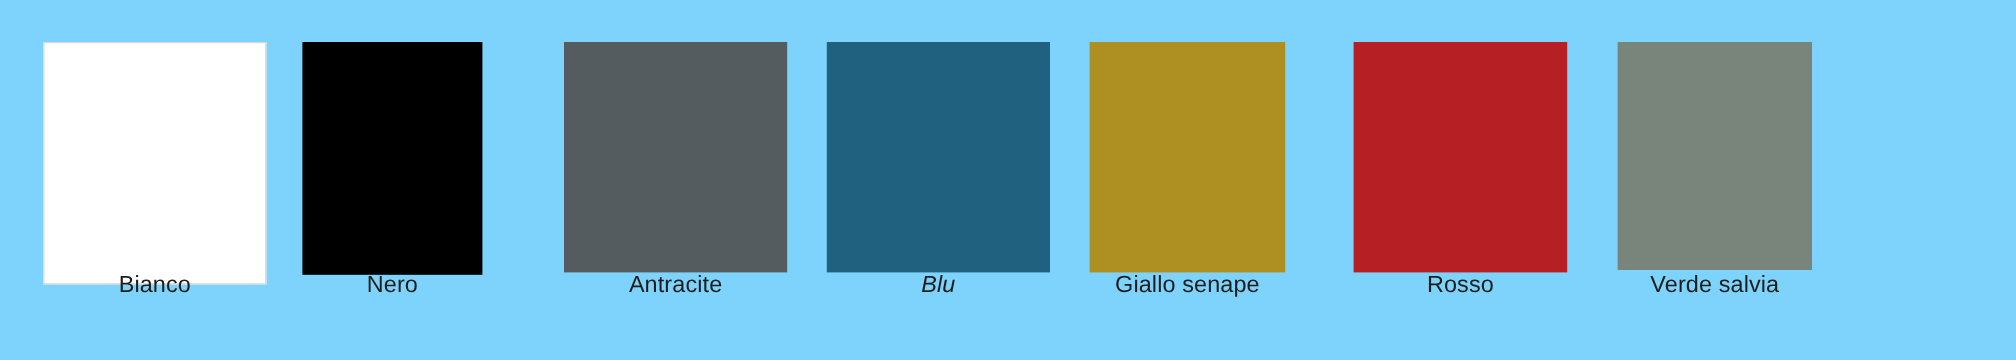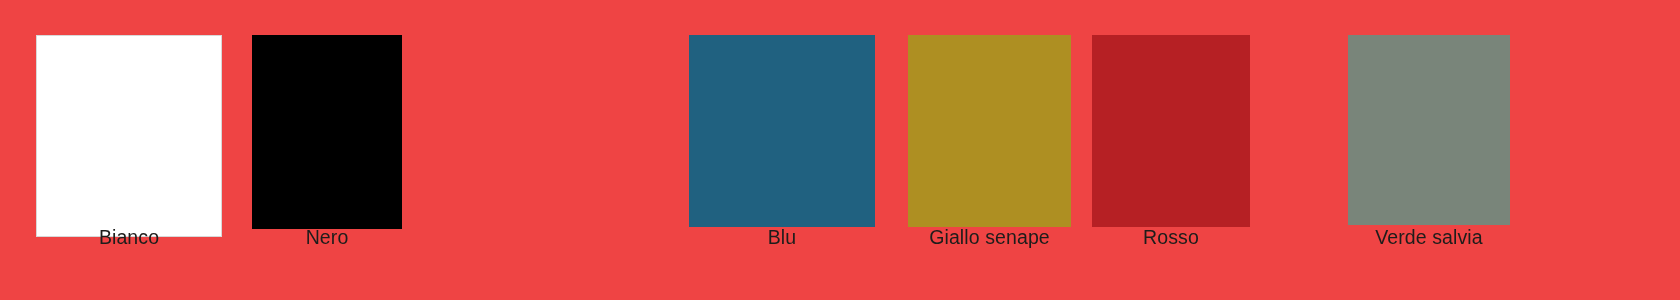--- a/index.html
+++ b/index.html
@@ -52,38 +52,42 @@
     font-weight: 400;
     line-height: 26px;
     letter-spacing: 0.1px;
     color: #1d1d1b;
     white-space: nowrap;
   }
 </style>
 </head>
 <body>
 
-<div id="palette" style="background: #ef4444;">
+<div id="palette" style="background: #7dd3fc;">
     <div class="swatch-cell" style="left: 36px; width: 186px;">
       <div class="swatch-chip bordered" style="height: 202px; background: rgb(255, 255, 255); border-color: rgb(216, 216, 216);"></div>
       <div class="swatch-label" style="color: rgb(29, 29, 27);">Bianco</div>
     </div>
     <div class="swatch-cell" style="left: 252px; width: 150px;">
       <div class="swatch-chip" style="height: 194px; background: rgb(0, 0, 0);"></div>
       <div class="swatch-label" style="color: rgb(29, 29, 27);">Nero</div>
     </div>
+    <div class="swatch-cell" style="left: 470px; width: 186px;">
+      <div class="swatch-chip" style="height: 192px; background: rgb(85, 92, 96);"></div>
+      <div class="swatch-label" style="color: rgb(29, 29, 27);">Antracite</div>
+    </div>
     <div class="swatch-cell" style="left: 689px; width: 186px;">
       <div class="swatch-chip" style="height: 192px; background: rgb(32, 97, 128);"></div>
-      <div class="swatch-label" style="color: rgb(29, 29, 27);">Blu</div>
+      <div class="swatch-label" style="color: rgb(29, 29, 27); font-style: italic;">Blu</div>
     </div>
     <div class="swatch-cell" style="left: 908px; width: 163px;">
       <div class="swatch-chip" style="height: 192px; background: rgb(174, 143, 34);"></div>
       <div class="swatch-label" style="color: rgb(29, 29, 27);">Giallo senape</div>
     </div>
-    <div class="swatch-cell" style="left: 1092px; width: 158px;">
+    <div class="swatch-cell" style="left: 1128px; width: 178px;">
       <div class="swatch-chip" style="height: 192px; background: rgb(182, 32, 36);"></div>
       <div class="swatch-label" style="color: rgb(29, 29, 27);">Rosso</div>
     </div>
     <div class="swatch-cell" style="left: 1348px; width: 162px;">
       <div class="swatch-chip" style="height: 190px; background: rgb(121, 133, 122);"></div>
       <div class="swatch-label" style="color: rgb(29, 29, 27);">Verde salvia</div>
     </div>
   </div>
 
 </body></html>

